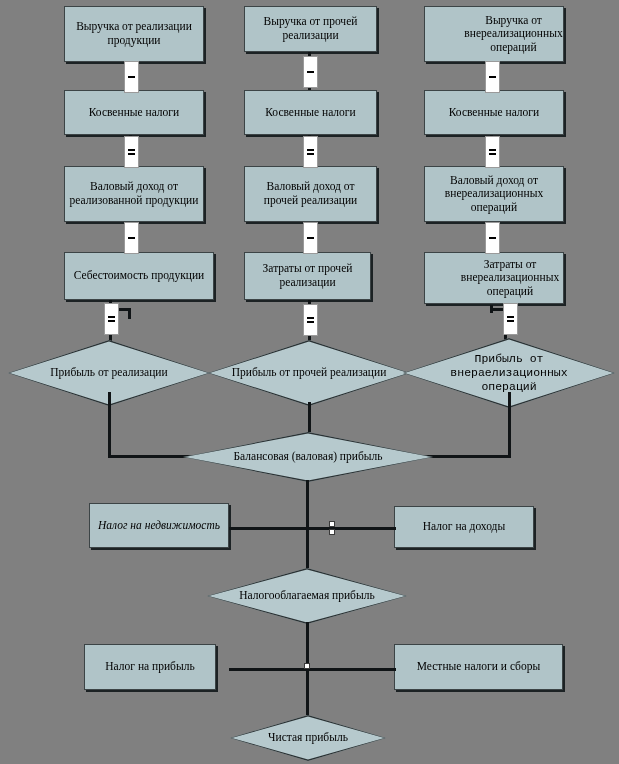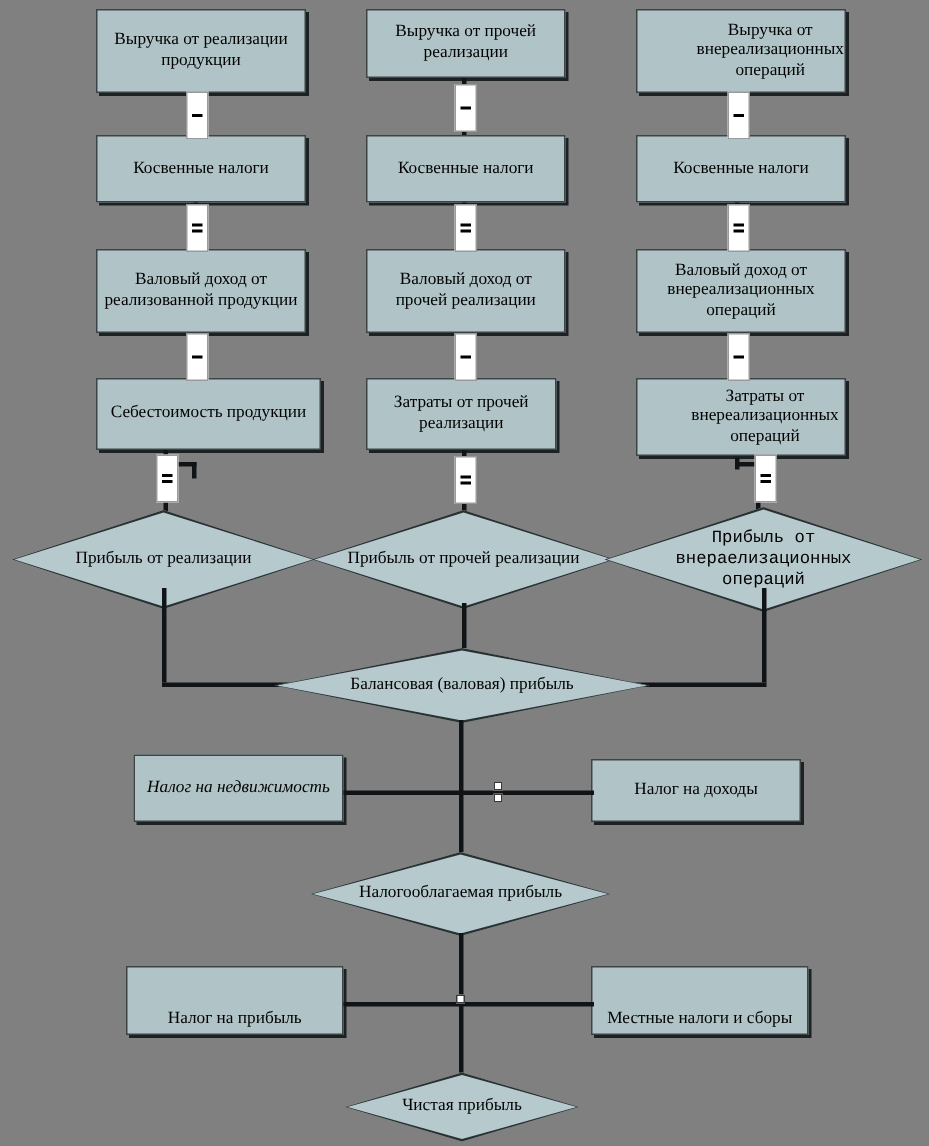--- a/index.html
+++ b/index.html
@@ -291,26 +291,26 @@
   <div class="op-dot" style="left:329px; top:529px;"></div>
 
   <div class="diamond-wrap" style="left:207px; top:568px; width:200px; height:56px;">
     <div class="diamond-shape"></div>
     <div class="diamond-edge"></div>
     <div class="diamond-label">Налогооблагаемая прибыль</div>
   </div>
 
   <div class="vline" style="left:306px; top:622px; height:93px;"></div>
 
-  <div class="node box" style="left:84px; top:644px; width:145px; height:46px;align-items:flex-end;">
+  <div class="node box" style="left:84px; top:644px; width:132px; height:46px;">
     <span>Налог на прибыль</span>
   </div>
   <div class="hline" style="left:229px; top:668px; width:79px;"></div>
 
-  <div class="node box" style="left:394px; top:644px; width:145px; height:46px;align-items:flex-end;">
+  <div class="node box" style="left:394px; top:644px; width:169px; height:46px;">
     <span>Местные налоги и сборы</span>
   </div>
   <div class="hline" style="left:308px; top:668px; width:88px;"></div>
   <div class="op-dot" style="left:304px; top:663px;"></div>
 
   <div class="diamond-wrap" style="left:230px; top:715px; width:156px; height:46px;">
     <div class="diamond-shape"></div>
     <div class="diamond-edge"></div>
     <div class="diamond-label">Чистая прибыль</div>
   </div>

